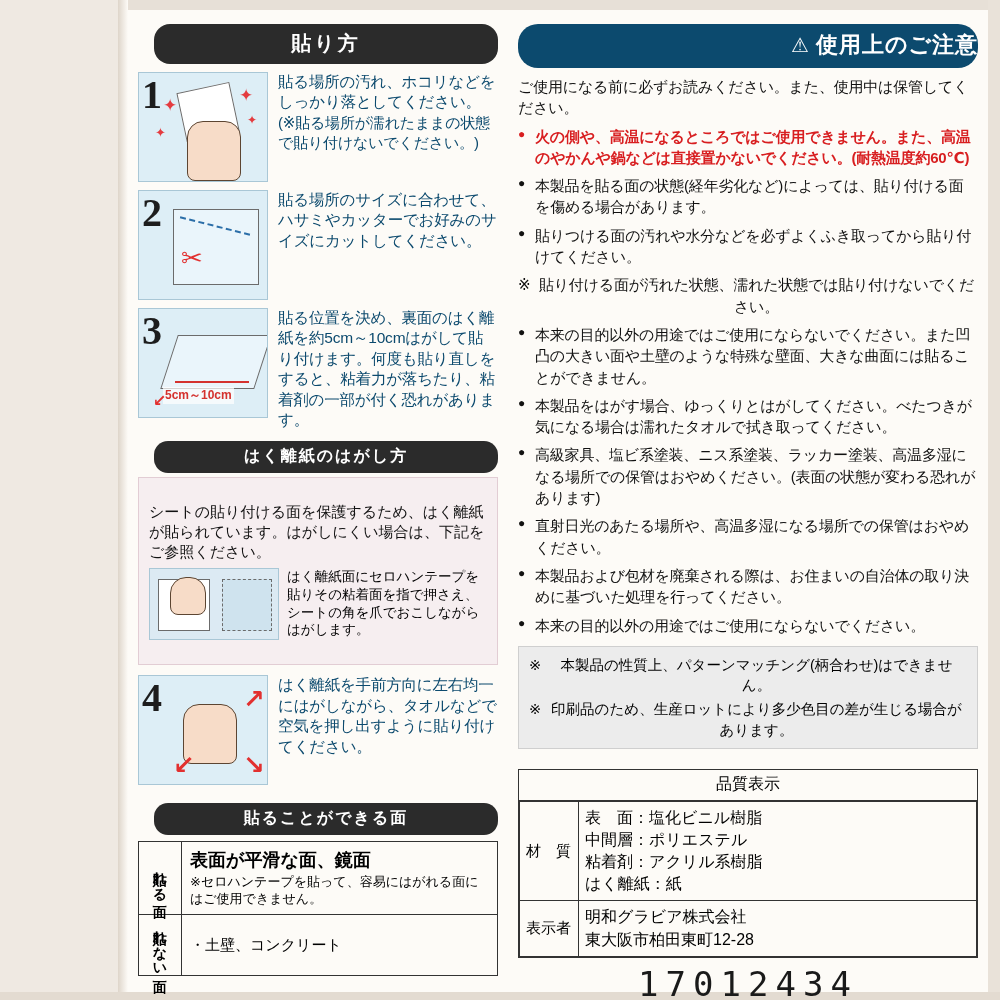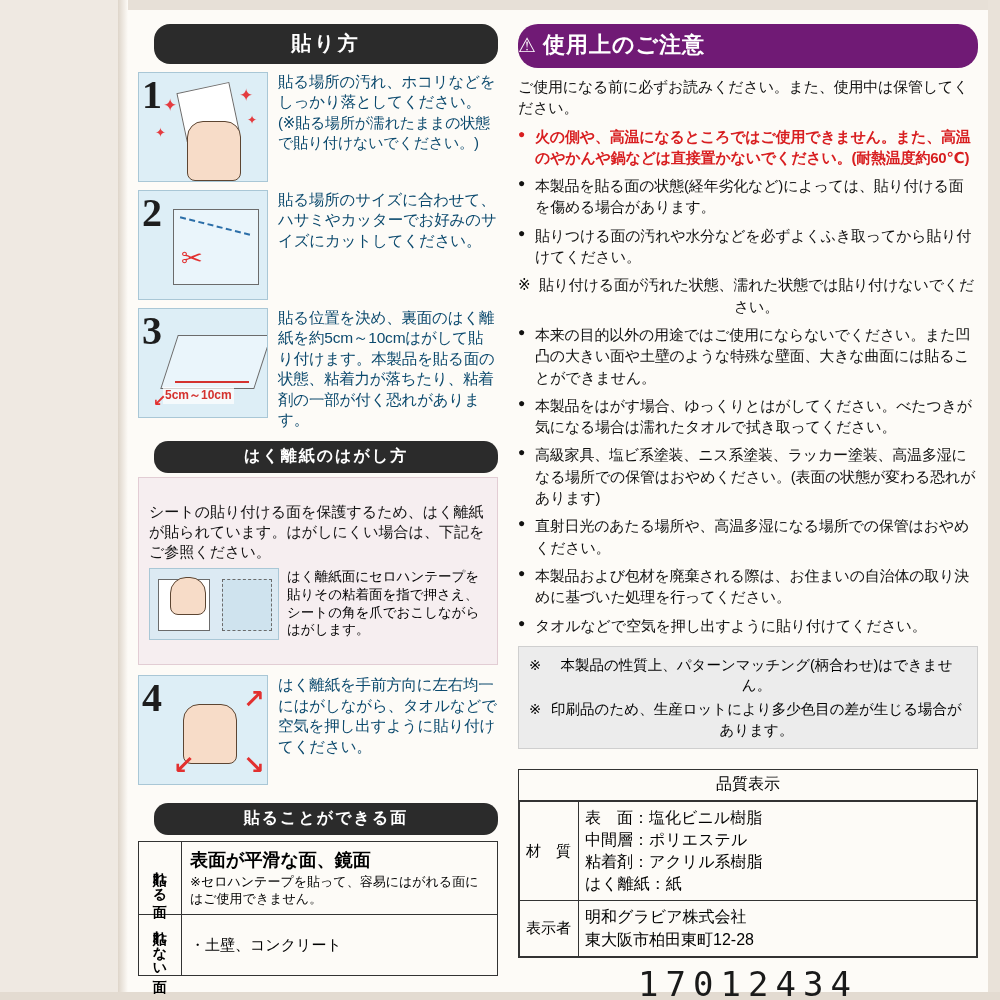--- a/index.html
+++ b/index.html
@@ -83,21 +83,21 @@
   .surf-label{
     width:30px;text-align:center;font-size:14px;font-weight:bold;line-height:1.05;
     writing-mode:vertical-rl;white-space:nowrap;padding:4px 2px;
   }
   .surf-main{font-size:18px;font-weight:bold;}
   .surf-sub{font-size:13px;font-weight:normal;line-height:1.3;margin-top:2px;}
   .surf-cell2{font-size:15px;}
 
   
   .caution-head{
-    background:#701a75;color:#fff;border-radius:20px;text-align:left;
+    background:#0c4a6e;color:#fff;border-radius:20px;text-align:right;
     font-weight:bold;font-size:22px;padding:6px 0 8px;letter-spacing:1px;
   }
   .warn-tri{display:inline-block;margin-right:6px;font-size:20px;}
   .caution-body{font-size:15px;line-height:1.42;color:#111;margin-top:8px;letter-spacing:-0.2px;}
   .caution-body p{margin:0 0 7px;}
   .li{position:relative;padding-left:17px;margin:0 0 7px;}
   .li:before{content:"\25CF";position:absolute;left:0;top:0;font-size:12px;}
   .li.red{color:#d81e20;font-weight:bold;}
   .li.red:before{color:#d81e20;}
   .note{position:relative;padding-left:17px;margin:0 0 7px;text-align:center;}
@@ -166,21 +166,21 @@
       </div>
 
       <div class="step">
         <div class="step-img">
           <div class="step-num">3</div>
           <div class="sheet" style="left:30px;top:26px;width:92px;height:52px;transform:skewX(-18deg);background:#eaf5fb;"></div>
           <div class="measure" style="left:24px;top:78px;">5cm～10cm</div>
           <div style="position:absolute;left:36px;top:72px;width:74px;border-top:2px solid #d4322f;"></div>
           <div class="arrow-red" style="left:14px;top:84px;font-size:16px;">↙</div>
         </div>
-        <div class="step-txt">貼る位置を決め、裏面のはく離紙を約5cm～10cmはがして貼り付けます。本製品を貼る面の状態、粘着力が落ちたり、粘着剤の一部が付く恐れがあります。</div>
+        <div class="step-txt">貼る位置を決め、裏面のはく離紙を約5cm～10cmはがして貼り付けます。何度も貼り直しをすると、粘着力が落ちたり、粘着剤の一部が付く恐れがあります。</div>
       </div>
 
       <div class="sec-title">
         <div class="pill small">はく離紙のはがし方</div>
         <div class="peel-box">
           <div class="peel-text">シートの貼り付ける面を保護するため、はく離紙が貼られています。はがしにくい場合は、下記をご参照ください。</div>
           <div class="peel-inner">
             <div class="peel-img">
               <div class="sheet" style="left:8px;top:10px;width:50px;height:50px;background:#fff;"></div>
               <div class="hand" style="left:20px;top:8px;width:34px;height:36px;"></div>
@@ -233,21 +233,21 @@
 
         <p class="li red">火の側や、高温になるところではご使用できません。また、高温のやかんや鍋などは直接置かないでください。(耐熱温度約60℃)</p>
         <p class="li">本製品を貼る面の状態(経年劣化など)によっては、貼り付ける面を傷める場合があります。</p>
         <p class="li">貼りつける面の汚れや水分などを必ずよくふき取ってから貼り付けてください。</p>
         <p class="note">貼り付ける面が汚れた状態、濡れた状態では貼り付けないでください。</p>
         <p class="li">本来の目的以外の用途ではご使用にならないでください。また凹凸の大きい面や土壁のような特殊な壁面、大きな曲面には貼ることができません。</p>
         <p class="li">本製品をはがす場合、ゆっくりとはがしてください。べたつきが気になる場合は濡れたタオルで拭き取ってください。</p>
         <p class="li">高級家具、塩ビ系塗装、ニス系塗装、ラッカー塗装、高温多湿になる場所での保管はおやめください。(表面の状態が変わる恐れがあります)</p>
         <p class="li">直射日光のあたる場所や、高温多湿になる場所での保管はおやめください。</p>
         <p class="li">本製品および包材を廃棄される際は、お住まいの自治体の取り決めに基づいた処理を行ってください。</p>
-        <p class="li">タオルなどで空気を押し出すように貼り付けてください。</p>
+        <p class="li">本来の目的以外の用途ではご使用にならないでください。</p>
       </div>
 
       <div class="grey-box">
         <p class="note">本製品の性質上、パターンマッチング(柄合わせ)はできません。</p>
         <p class="note" style="margin-bottom:0">印刷品のため、生産ロットにより多少色目の差が生じる場合があります。</p>
       </div>
 
       <div class="q-wrap">
         <div class="q-title">品質表示</div>
         <table class="q-table">

